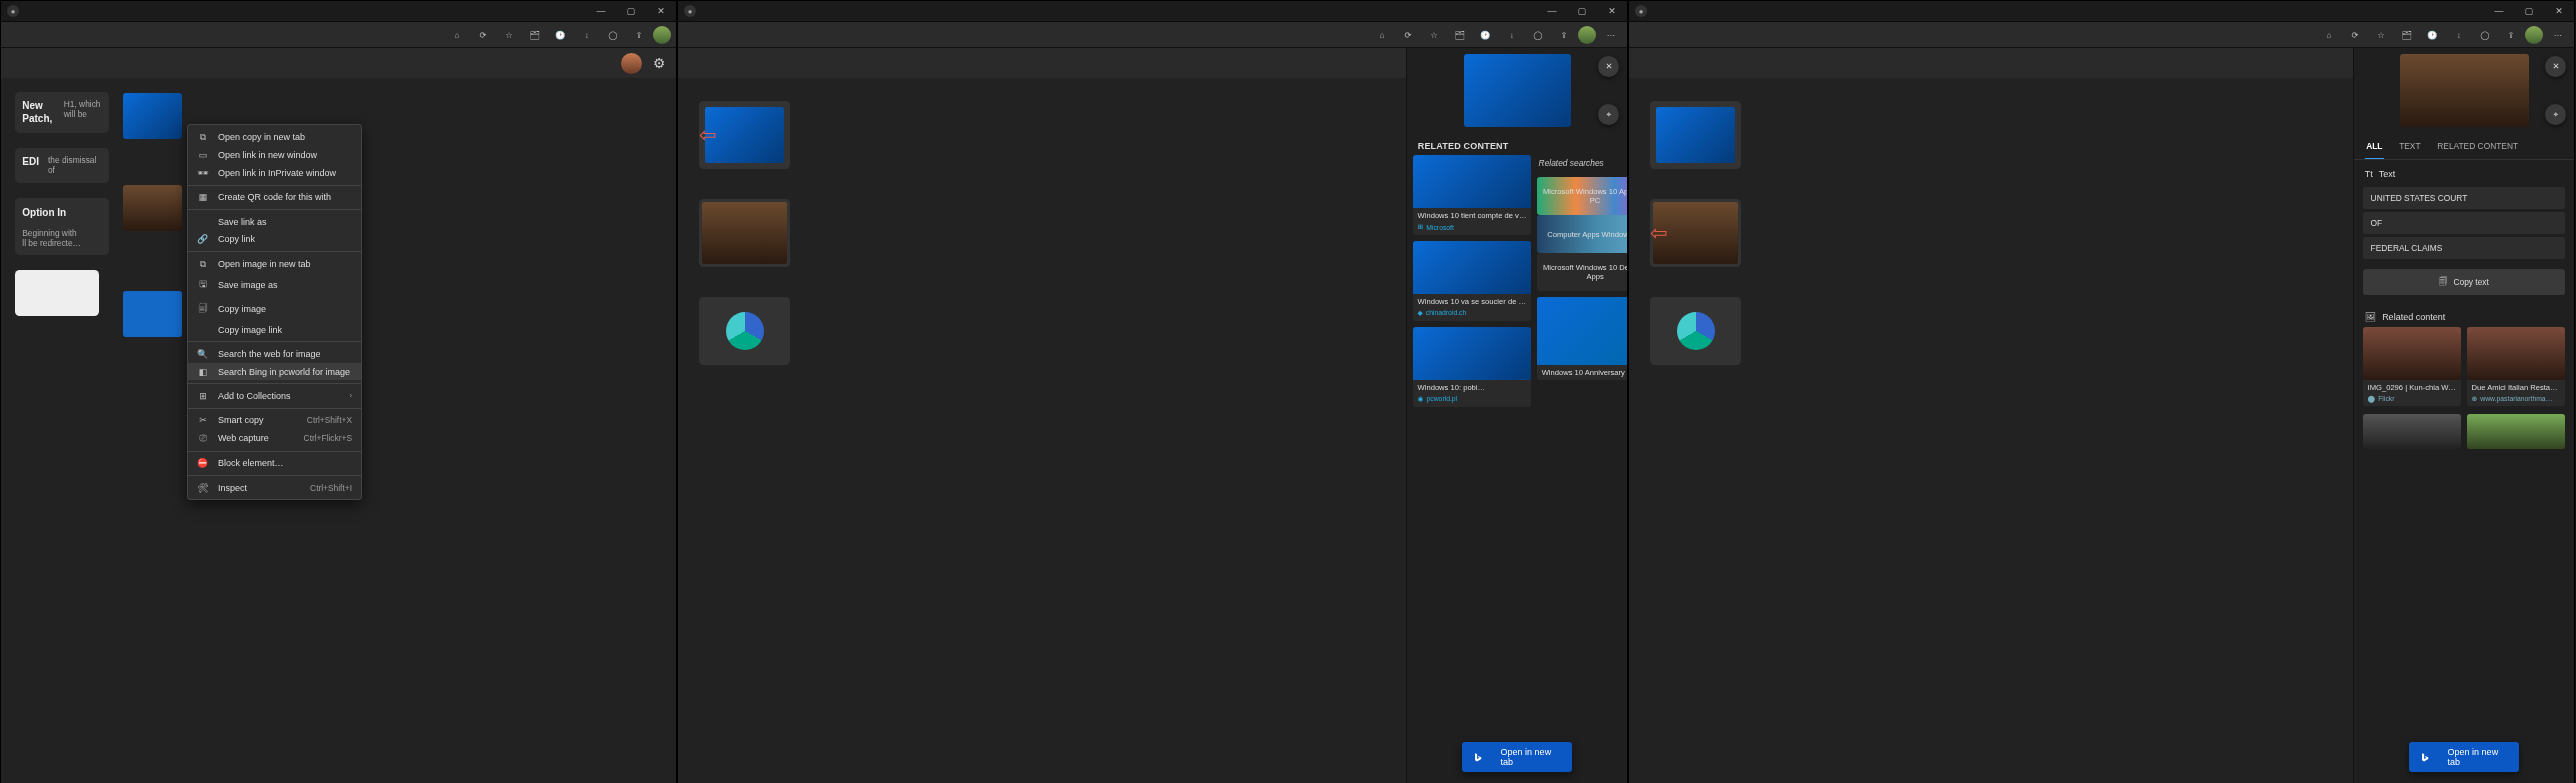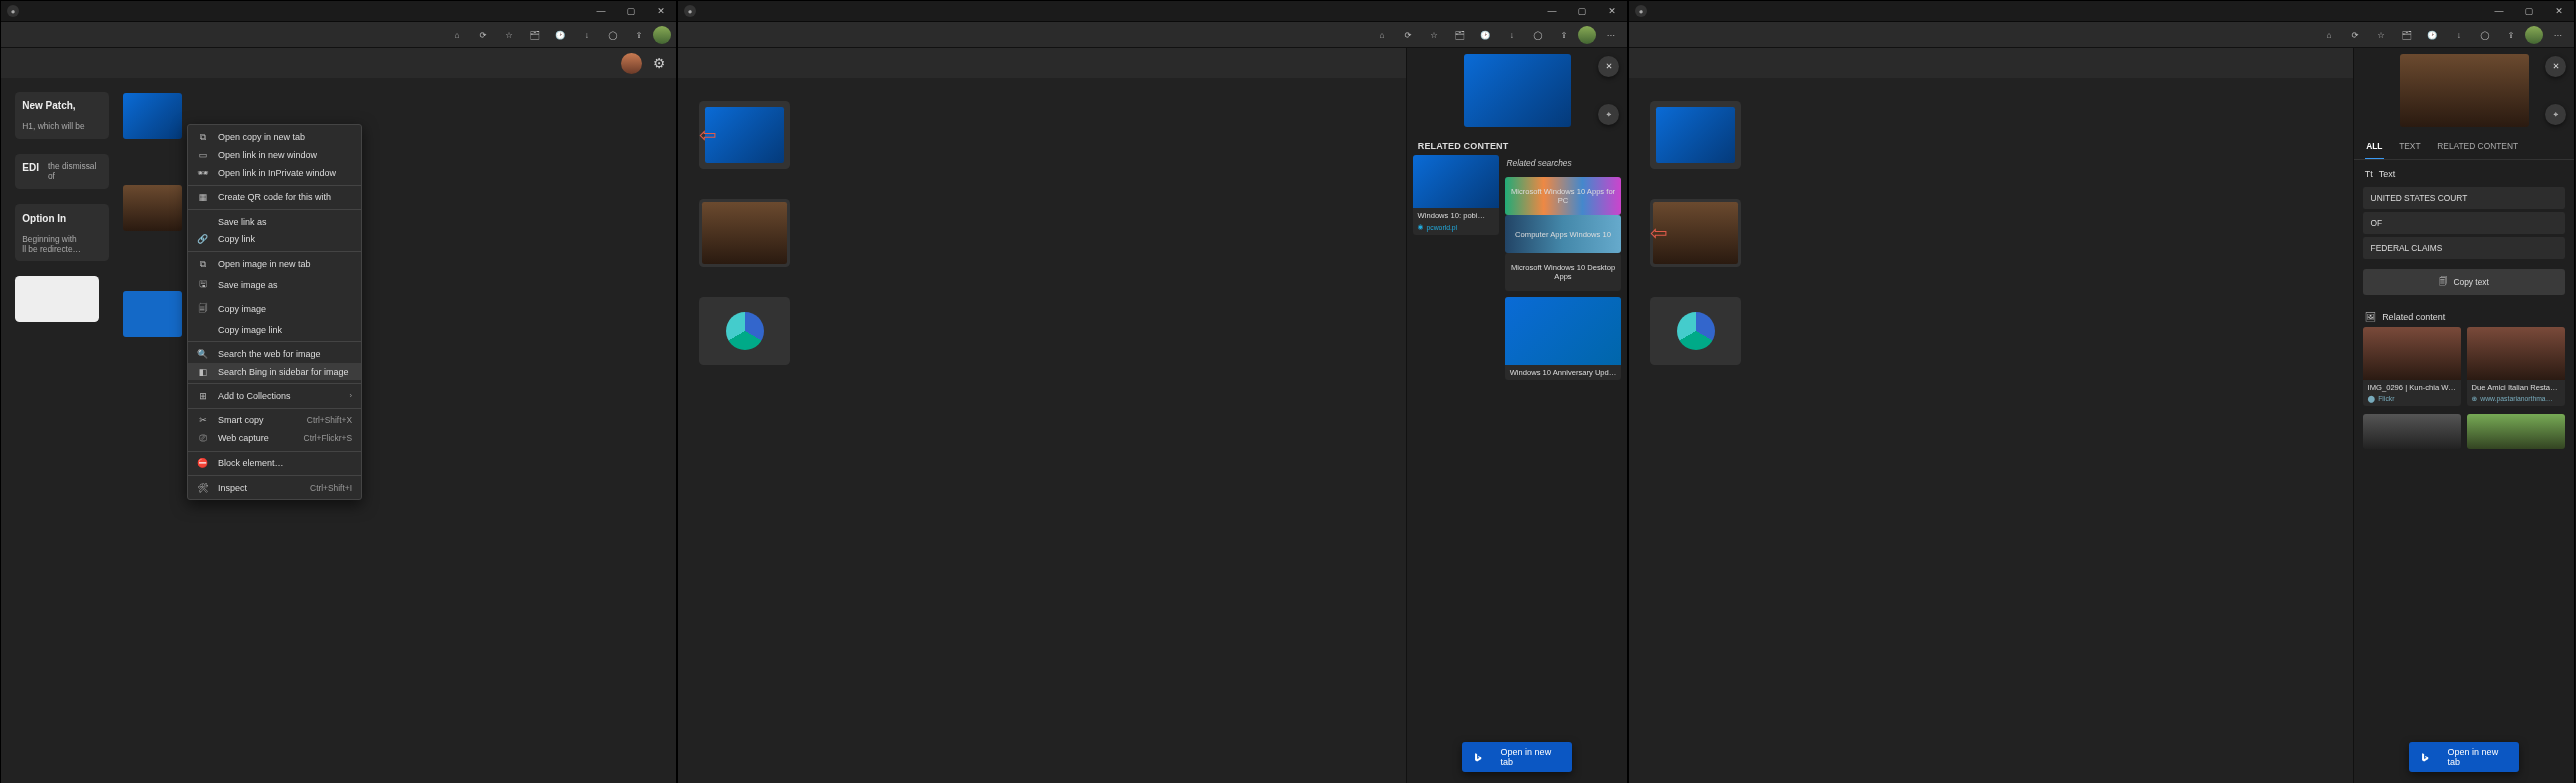--- a/index.html
+++ b/index.html
@@ -93,21 +93,21 @@
       <div class="tbtn">⇪</div>
       <div class="tbtn avatar"></div>
     </div>
     <div class="content">
       <div class="header-strip">
         <div class="hav"></div>
         <div class="gear" style="font-size:13.7px">⚙</div>
       </div>
       <div style="display:flex;">
         <div class="feed" style="width:122px;">
-          <div class="card" style="flex-direction:column; align-items:flex-start; max-width:107px;">
+          <div class="card" style="flex-direction:row; align-items:flex-start; max-width:107px;">
             <div class="txt" style="font-weight:600">New Patch,</div>
             <div style="font-size:8.4px;color:#aaa">H1, which will be</div>
           </div>
           <div class="card" style="align-items:flex-start; max-width:107px;">
             <div class="txt" style="font-weight:600">EDI</div>
             <div style="font-size:8.4px;color:#aaa">the dismissal of</div>
           </div>
           <div class="card" style="flex-direction:column; align-items:flex-start; max-width:107px;">
             <div class="txt" style="font-weight:600">Option In</div>
             <div style="font-size:8.4px;color:#aaa;white-space:pre-line">Beginning with
@@ -174,21 +174,21 @@
             <span class="ico"></span>
             <span class="lbl">Copy image link</span>
           </div>
           <div class="sep"></div>
           <div class="row">
             <span class="ico">🔍</span>
             <span class="lbl">Search the web for image</span>
           </div>
           <div class="row sel">
             <span class="ico">◧</span>
-            <span class="lbl">Search Bing in sidebar for image</span>
+            <span class="lbl">Search Bing in pcworld for image</span>
           </div>
           <div class="sep"></div>
           <div class="row">
             <span class="ico">⊞</span>
             <span class="lbl">Add to Collections</span>
             <span class="chev">›</span>
           </div>
           <div class="sep"></div>
           <div class="row">
             <span class="ico">✂</span>
@@ -253,20 +253,36 @@
       <div class="sidepanel">
         <div class="preview">
           <div class="pimg"></div>
           <div class="circ-btn" style="top:7.6px; right:7.6px;">✕</div>
           <div class="circ-btn" style="bottom:7.6px; right:7.6px;">⌖</div>
         </div>
         <div class="panel-title">RELATED CONTENT</div>
         <div class="rc-body">
           <div class="rc-cols">
             <div class="rc-col" id="rc-left">
+                <div class="rc-card">
+                  <div class="rcimg"></div>
+                  <div class="rctxt">Windows 10 tient compte de v…</div>
+                  <div class="rcsub">
+                    <span>⊞</span>
+                    <span>Microsoft</span>
+                  </div>
+                </div>
+                <div class="rc-card">
+                  <div class="rcimg"></div>
+                  <div class="rctxt">Windows 10 va se soucier de …</div>
+                  <div class="rcsub">
+                    <span>◆</span>
+                    <span>chinadroid.ch</span>
+                  </div>
+                </div>
                 <div class="rc-card">
                   <div class="rcimg"></div>
                   <div class="rctxt">Windows 10: pobi…</div>
                   <div class="rcsub">
                     <span>◉</span>
                     <span>pcworld.pl</span>
                   </div>
                 </div>
               </div>
             <div class="rc-col">

